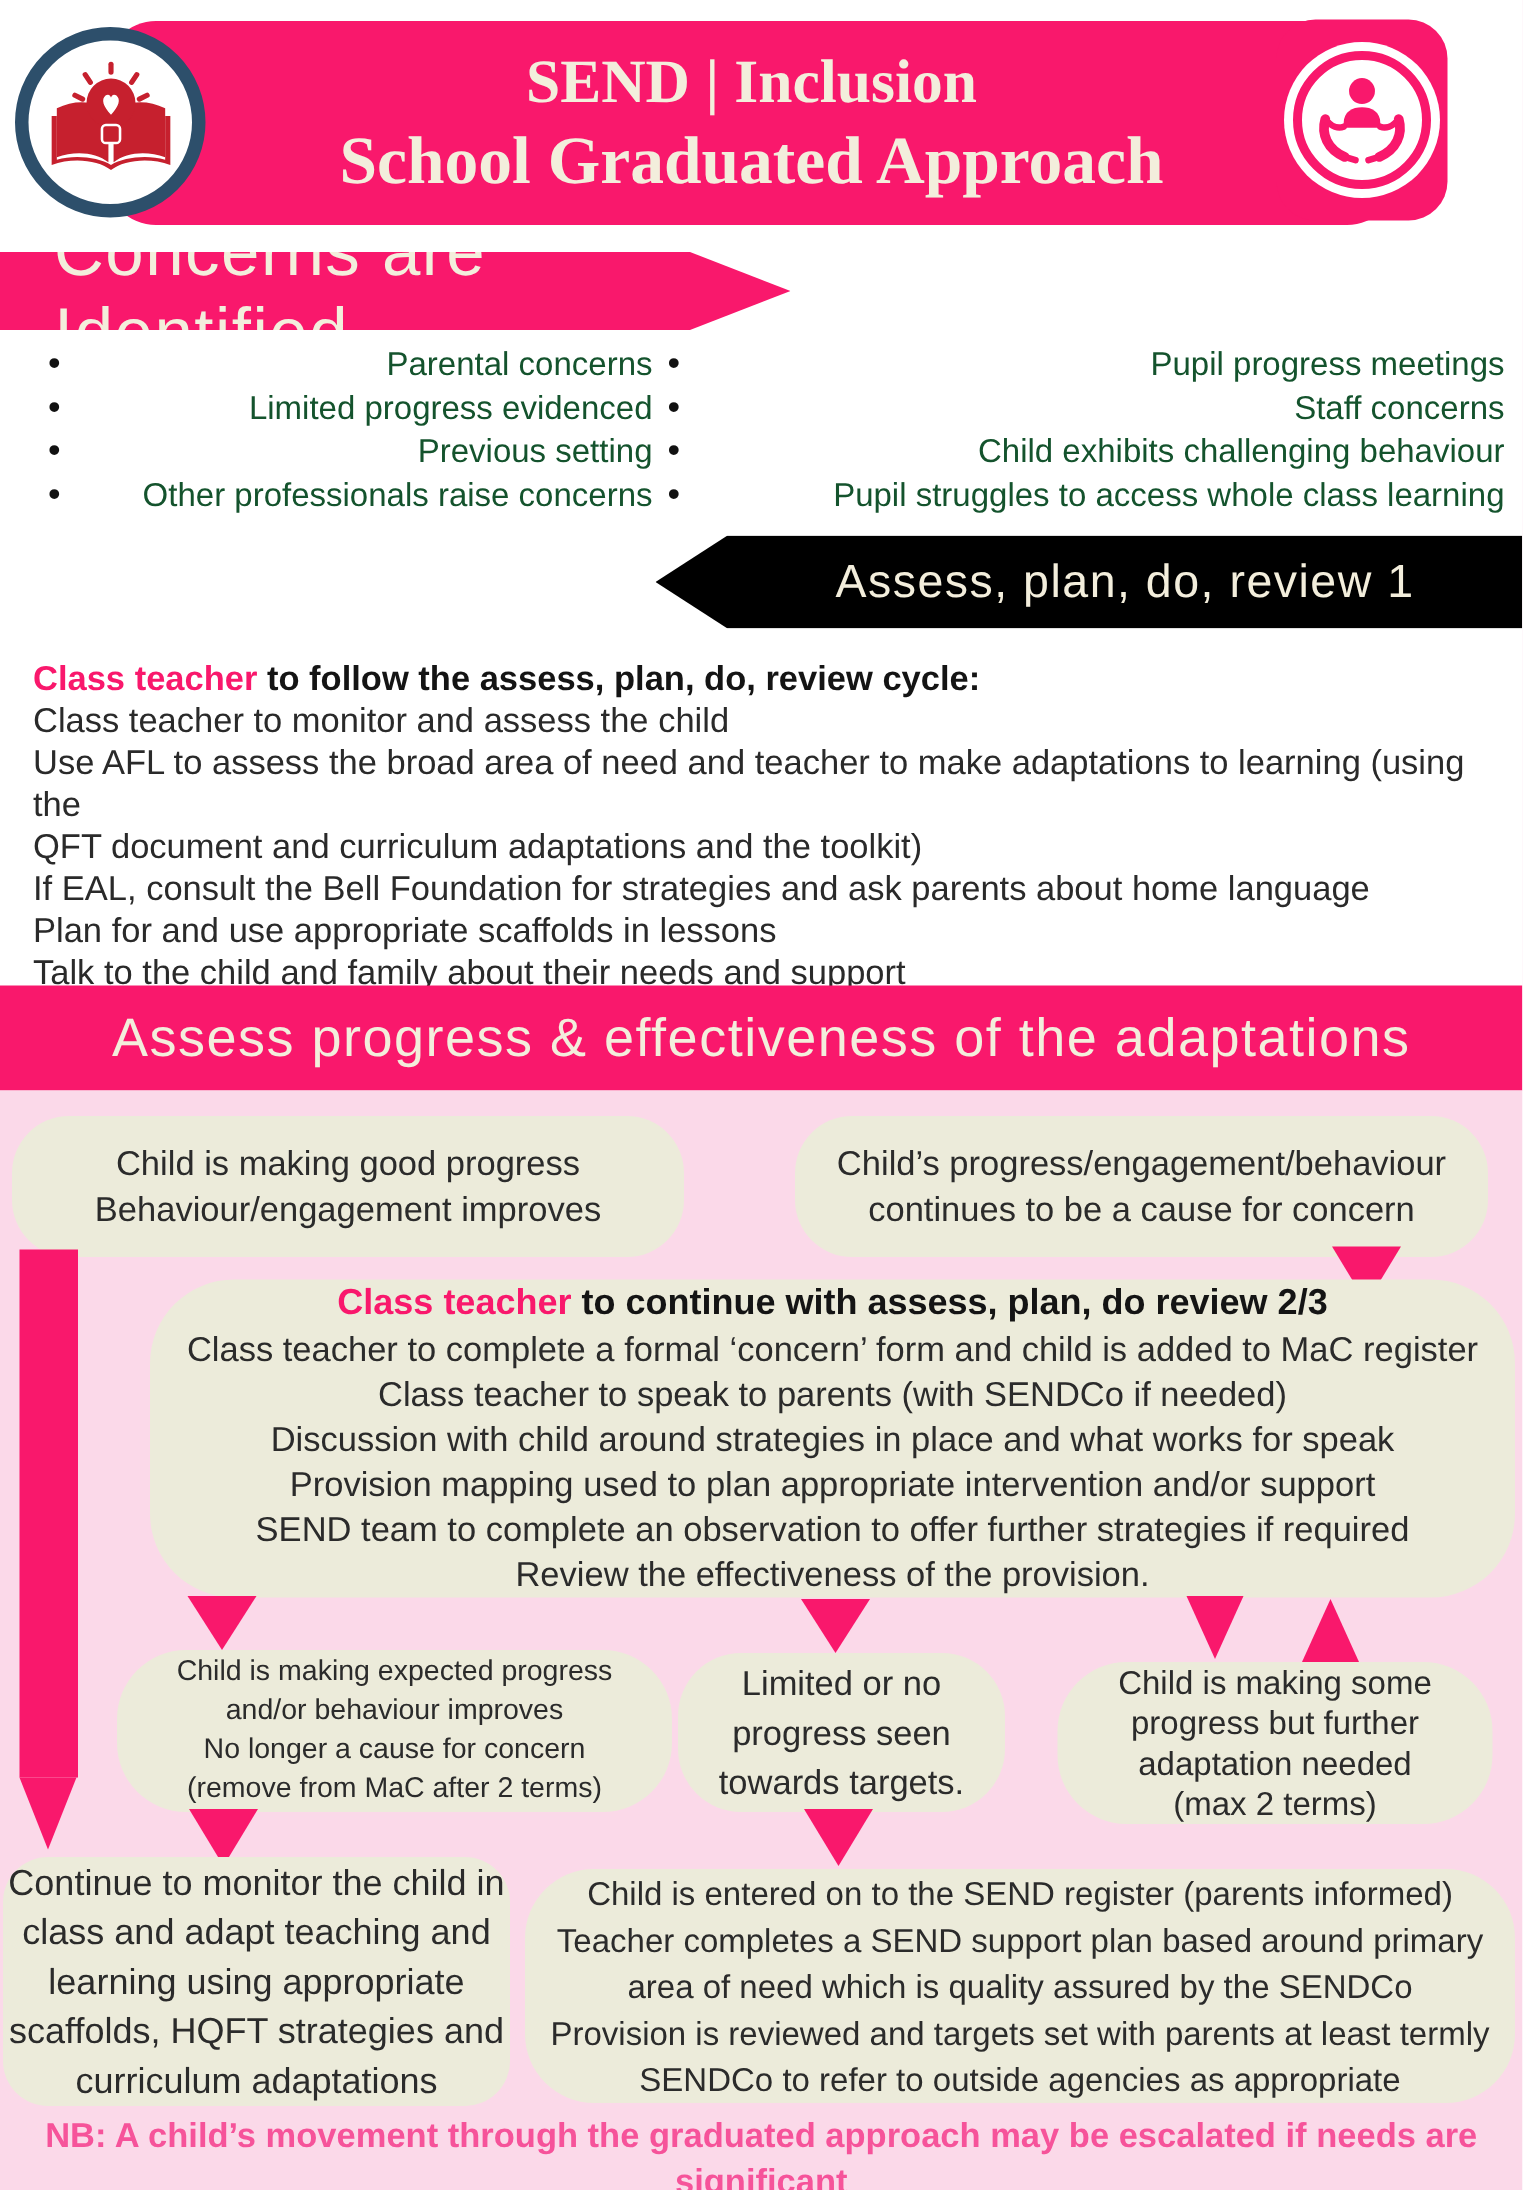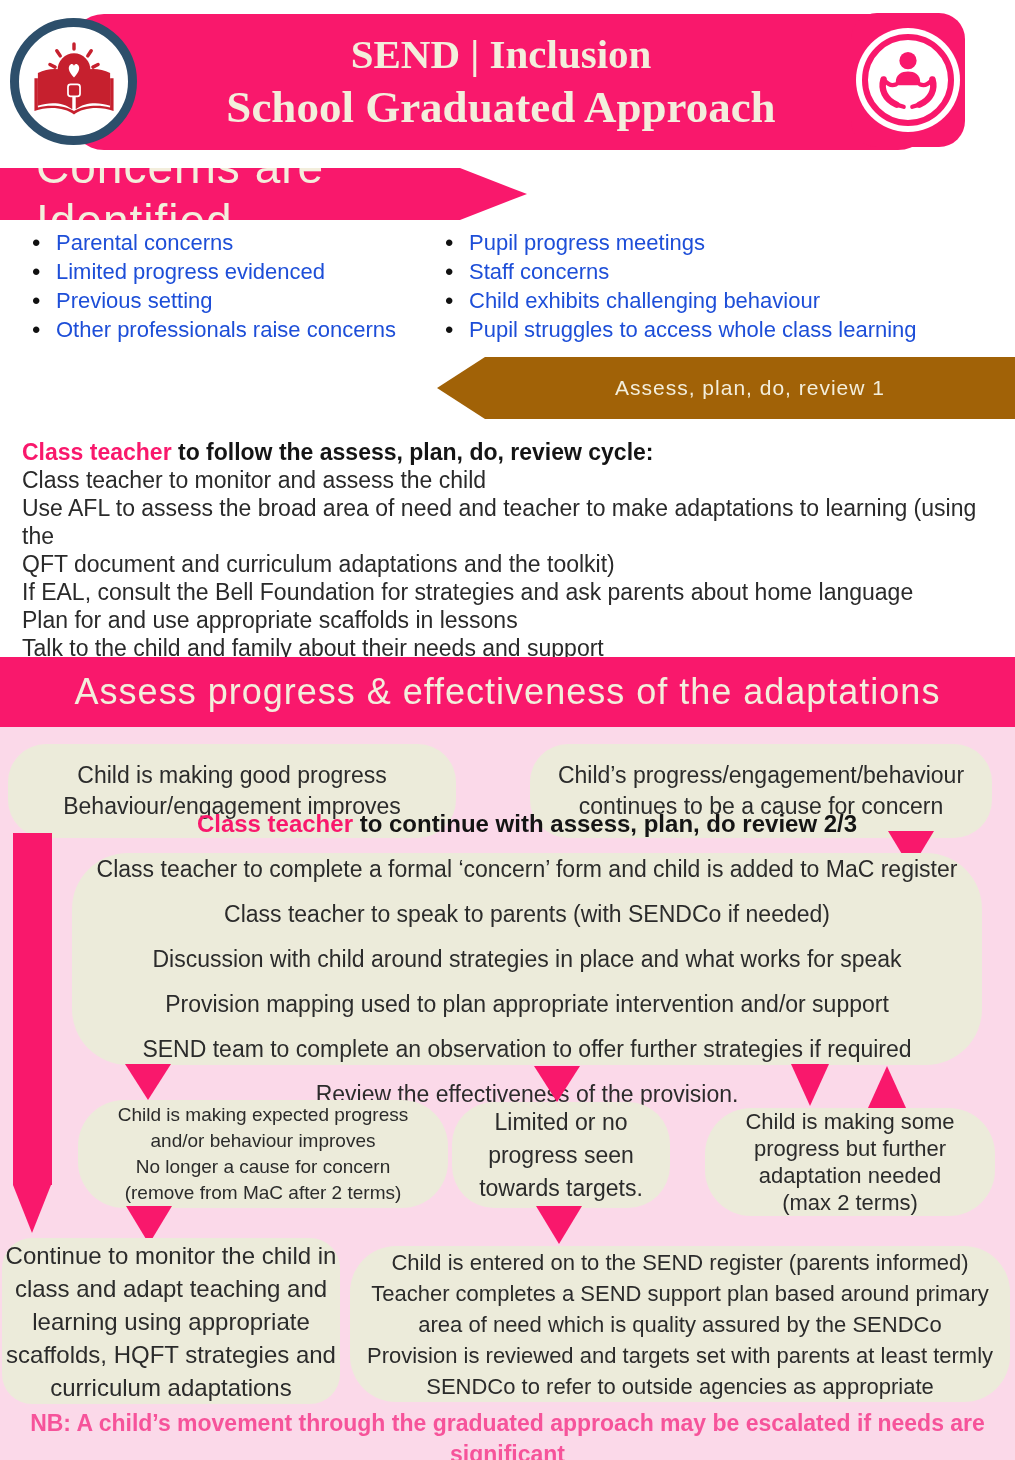--- a/index.html
+++ b/index.html
@@ -34,50 +34,50 @@
     display:flex;align-items:center;justify-content:center;background:#ffffff;
   }
   
   .concerns-banner{
     position:absolute;left:0;top:168px;width:527px;height:52px;background:#F9186C;
     clip-path:polygon(0 0,460px 0,100% 50%,460px 100%,0 100%);
     display:flex;align-items:center;color:#F3EEDC;font-size:46px;padding-left:36px;
     box-sizing:border-box;letter-spacing:1px;
   }
   .apdr1-banner{
-    position:absolute;left:437px;top:357px;width:578px;height:62px;background:#a16207;
+    position:absolute;left:437px;top:357px;width:578px;height:62px;background:#000000;
     clip-path:polygon(0 50%,48px 0,100% 0,100% 100%,48px 100%);
-    display:flex;align-items:center;justify-content:center;color:#F3EEDC;font-size:21px;
+    display:flex;align-items:center;justify-content:center;color:#F3EEDC;font-size:31px;
     padding-left:48px;box-sizing:border-box;letter-spacing:1px;
   }
   .assess-banner{
     position:absolute;left:0;top:657px;width:1015px;height:70px;background:#F9186C;
     display:flex;align-items:center;justify-content:center;color:#F3EEDC;font-size:36px;
     letter-spacing:1px;
   }
   
-  .bullets{position:absolute;top:228px;margin:0;padding:0;list-style:none;font-size:22px;color:#1d4ed8;}
+  .bullets{position:absolute;top:228px;margin:0;padding:0;list-style:none;font-size:22px;color:#14532d;text-align:right;}
   .bullets.left{left:30px;width:405px;}
   .bullets.right{left:443px;width:560px;}
   .bullets li{line-height:29px;position:relative;padding-left:26px;}
   .bullets li::before{content:"\2022";position:absolute;left:2px;font-size:24px;color:#111;}
   
   .teacher-block{position:absolute;left:22px;top:438px;width:985px;font-size:23px;line-height:28px;color:#2a2a2a;}
   .lead-line{font-weight:700;color:#141414;}
   .lead-pink{color:#F9186C;font-weight:700;}
   
   .pink-zone{position:absolute;left:0;top:727px;width:1015px;height:733px;background:#FBD9E9;}
   
   .bubble{
     position:absolute;background:#ECEBDA;color:#2b2b2b;
     display:flex;flex-direction:column;justify-content:center;text-align:center;
   }
   .outcome-good{left:8px;top:744px;width:448px;height:94px;border-radius:38px;font-size:23px;line-height:31px;}
   .outcome-concern{left:530px;top:744px;width:462px;height:94px;border-radius:38px;font-size:23px;line-height:31px;}
-  .big-box{left:72px;top:853px;width:910px;height:212px;border-radius:56px;font-size:23px;line-height:30px;gap:15px;}
+  .big-box{left:100px;top:853px;width:910px;height:212px;border-radius:56px;font-size:23px;line-height:30px;}
   .big-box .lead-line{font-size:24px;}
   .result-expected{left:78px;top:1100px;width:370px;height:108px;border-radius:46px;font-size:19px;line-height:26px;}
   .result-limited{left:452px;top:1102px;width:218px;height:106px;border-radius:42px;font-size:23px;line-height:33px;}
   .result-some{left:705px;top:1108px;width:290px;height:108px;border-radius:46px;font-size:22px;line-height:27px;}
   .continue-box{left:2px;top:1238px;width:338px;height:166px;border-radius:30px;font-size:24px;line-height:33px;}
   .register-box{left:350px;top:1246px;width:660px;height:156px;border-radius:46px;font-size:22px;line-height:31px;}
   
   .tri-down{position:absolute;width:0;height:0;border-left:23px solid transparent;border-right:23px solid transparent;border-top:38px solid #F9186C;}
   .tri-up{position:absolute;width:0;height:0;border-left:23px solid transparent;border-right:23px solid transparent;border-bottom:38px solid #F9186C;}
   .t-concern{left:888px;top:831px;}

